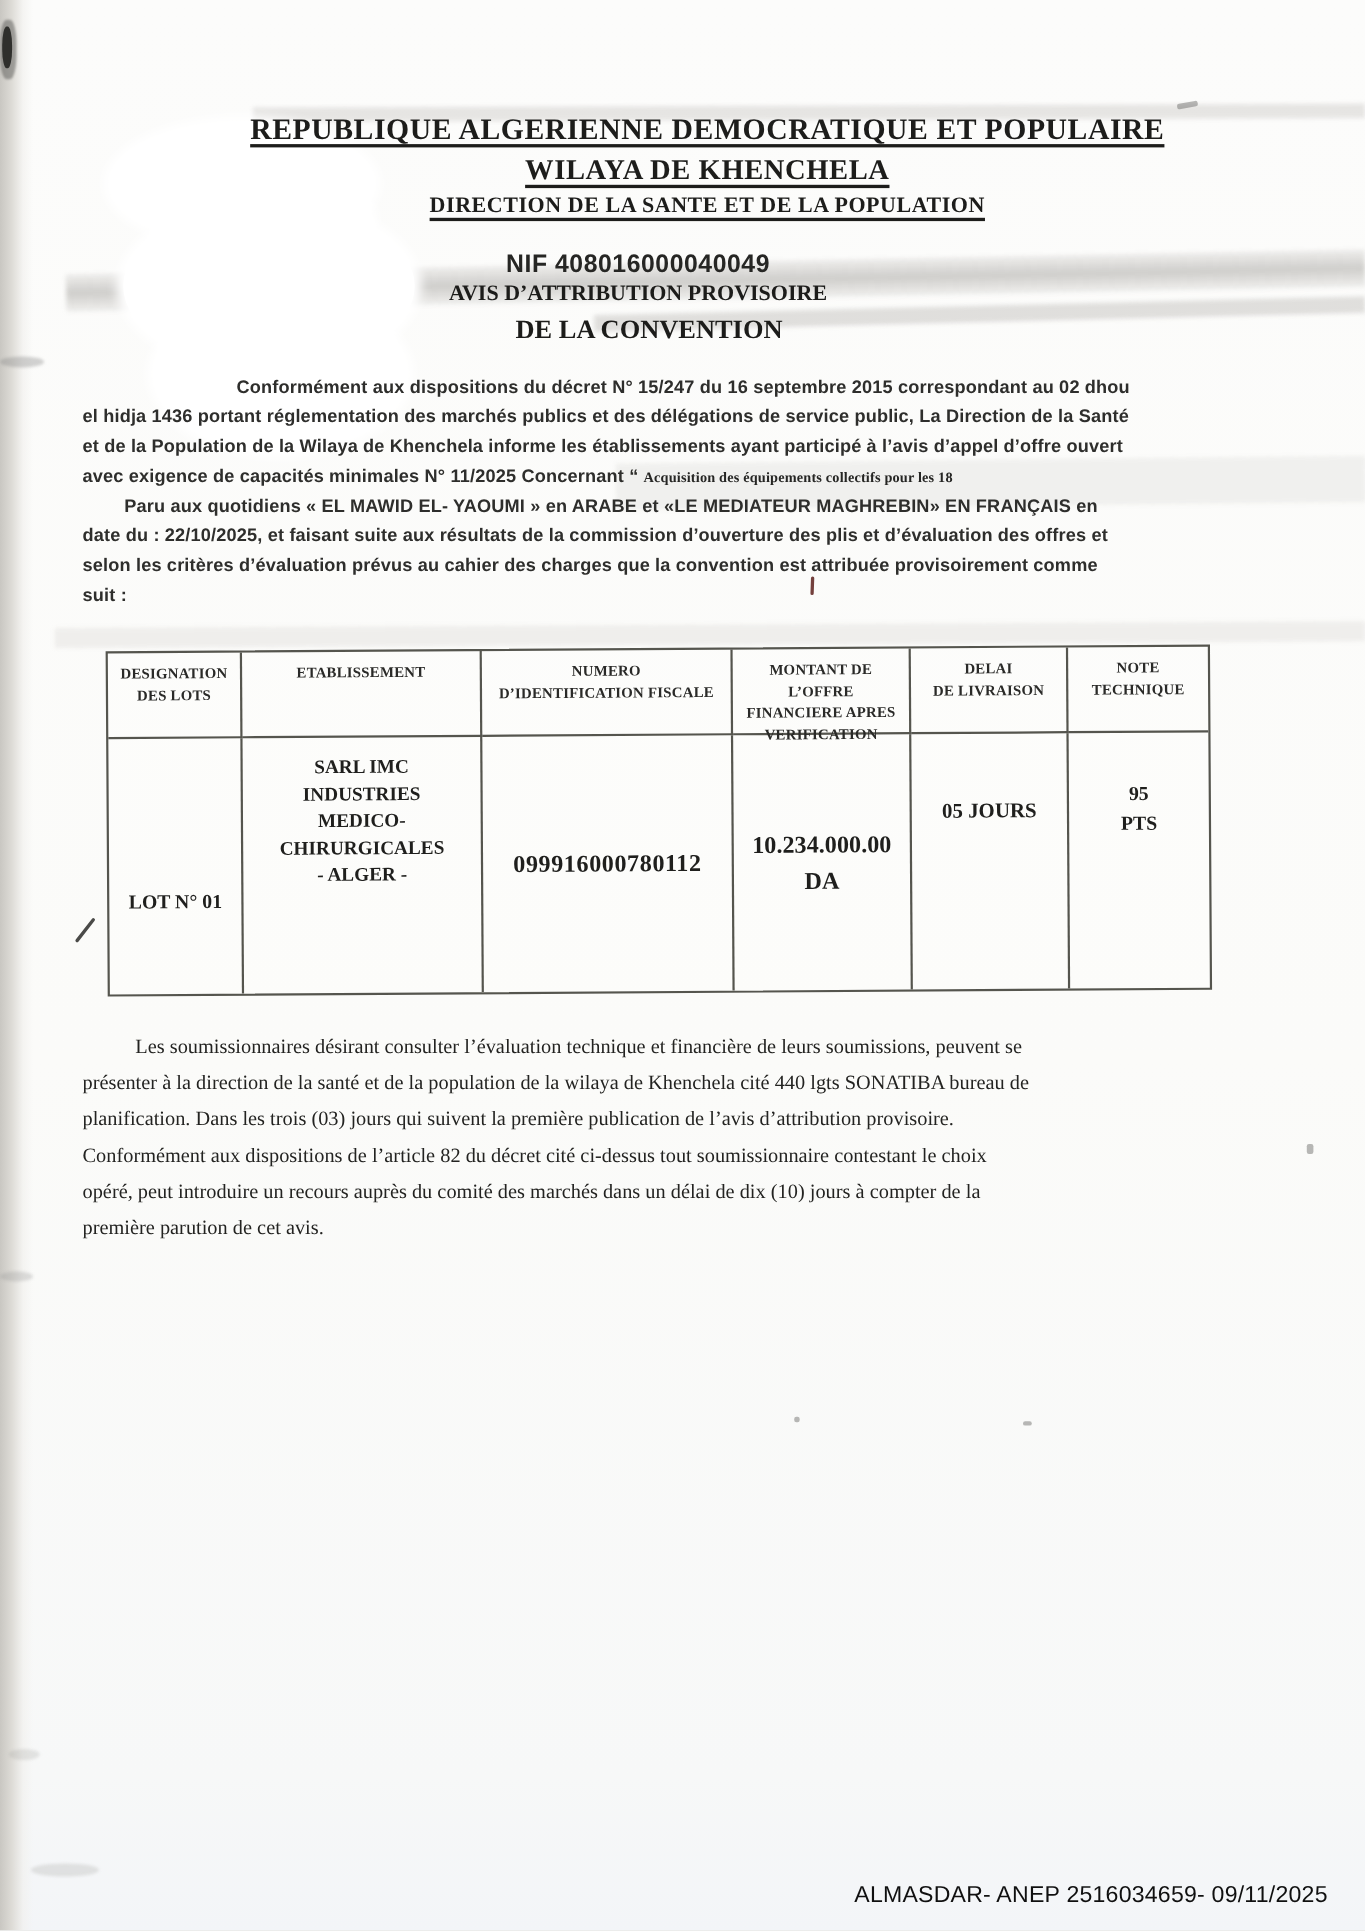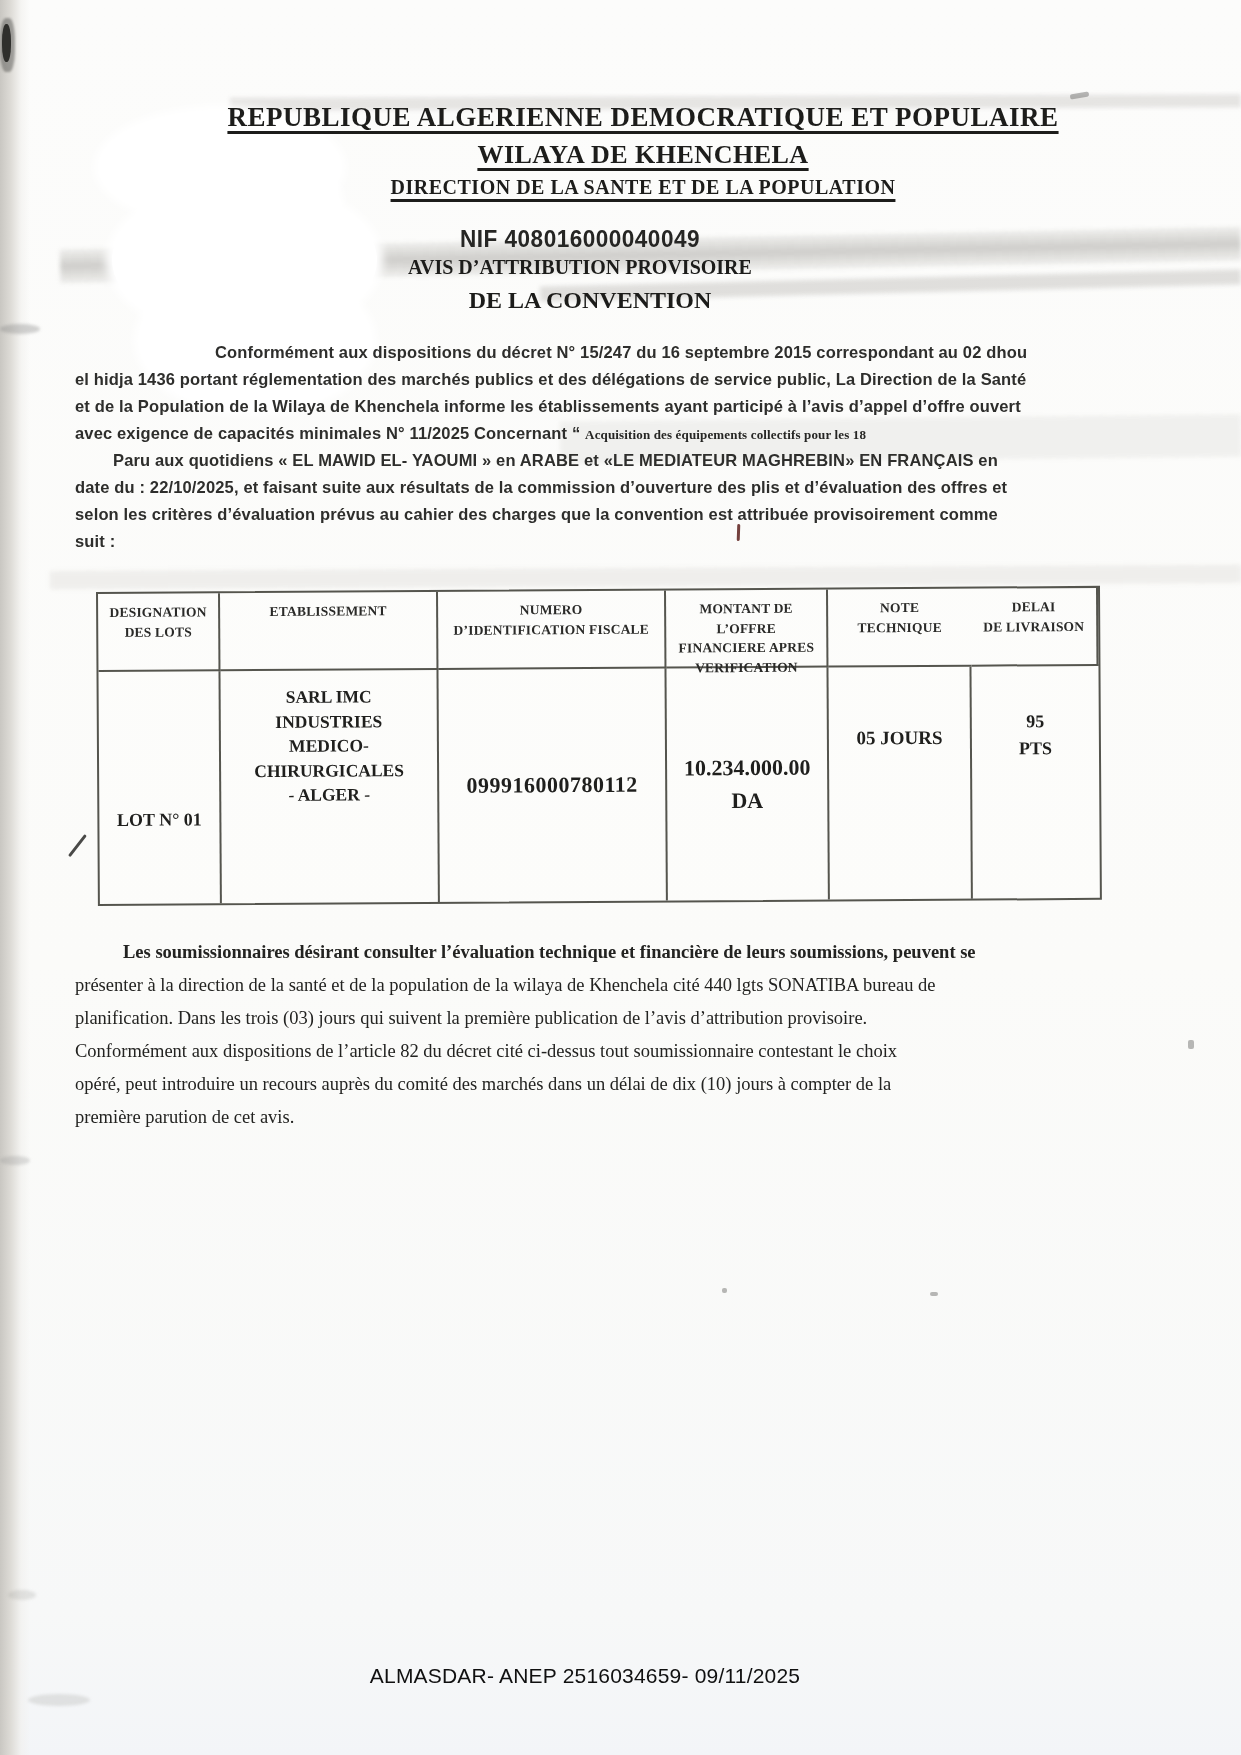--- a/index.html
+++ b/index.html
@@ -58,41 +58,41 @@
   .para1{position:absolute;left:75px;top:339px;width:1166px;
     font-family:"Liberation Sans",sans-serif;font-weight:bold;font-size:16.5px;color:#2e2e2c;letter-spacing:.15px;}
   .para1 .ln{height:27px;line-height:27px;white-space:nowrap;overflow:hidden;}
   .ind140{text-indent:140px;}
   .ind38{text-indent:38px;}
   .serif-seg{font-family:"Liberation Serif",serif;font-size:13px;color:#262624;}
   .para1 .ln.serifline{font-family:"Liberation Serif",serif;font-size:17.5px;color:#262624;}
   .para2{position:absolute;left:75px;top:936px;width:1166px;
     font-family:"Liberation Serif",serif;font-weight:normal;font-size:18.5px;color:#232321;}
   .para2 .ln{height:33px;line-height:33px;white-space:nowrap;overflow:hidden;}
-  .ind48{text-indent:48px;font-weight:bold;}
+  .ind48{text-indent:48px;}
   
   .tbl{position:absolute;left:96px;top:592px;width:1000px;
     display:grid;grid-template-columns:122px 218px 228px 162px 143px 127px;
     border:2px solid #55554e;transform:rotate(-0.35deg);transform-origin:left top;
     background:rgba(255,255,255,0.25);}
   .cell{border-right:2px solid #55554e;box-sizing:border-box;display:flex;justify-content:center;
     white-space:pre-line;text-align:center;}
   .cell.last{border-right:none;}
   .th{height:78px;border-bottom:2px solid #55554e;align-items:flex-start;padding-top:9px;
     font-weight:bold;font-size:13.5px;line-height:1.45;color:#2a2a28;letter-spacing:.2px;}
   .td{height:232px;font-weight:bold;color:#1f1f1d;}
   .td-lot{align-items:flex-start;padding-top:138px;font-size:18px;}
   .td-etab{align-items:flex-start;padding-top:14px;font-size:17.5px;line-height:1.4;}
   .td-num{align-items:center;font-size:22px;letter-spacing:.5px;}
   .td-mnt{align-items:center;font-size:22px;line-height:1.5;}
   .td-del{align-items:flex-start;padding-top:60px;font-size:19px;}
   .td-note{align-items:flex-start;padding-top:42px;font-size:18px;line-height:1.5;}
   
-  .footer{position:absolute;left:0;top:1664px;width:1170px;text-align:center;
-    font-family:"Liberation Sans",sans-serif;font-size:21px;color:#101010;letter-spacing:.2px;}
+  .footer{position:absolute;left:0;top:1711px;width:1170px;text-align:right;
+    font-family:"Liberation Sans",sans-serif;font-size:21px;color:#101010;letter-spacing:.2px;padding-left:37px;}
 </style>
 </head>
 <body>
 
 <div class="page">
 
   <div class="left-strip"></div>
   <div class="streak s-top"></div>
   <div class="streak s-nif"></div>
   <div class="streak s-nif2"></div>
@@ -140,24 +140,24 @@
   <div class="tbl">
     <div class="cell th">DESIGNATION
 DES LOTS</div>
     <div class="cell th">ETABLISSEMENT</div>
     <div class="cell th">NUMERO
 D’IDENTIFICATION FISCALE</div>
     <div class="cell th">MONTANT DE
 L’OFFRE
 FINANCIERE APRES
 VERIFICATION</div>
+    <div class="cell th">DELAI
+DE LIVRAISON</div>
     <div class="cell th last">NOTE
 TECHNIQUE</div>
-    <div class="cell th">DELAI
-DE LIVRAISON</div>
 
     <div class="cell td td-lot">LOT N° 01</div>
     <div class="cell td td-etab">SARL IMC
 INDUSTRIES
 MEDICO-
 CHIRURGICALES
 - ALGER -</div>
     <div class="cell td td-num">099916000780112</div>
     <div class="cell td td-mnt">10.234.000.00
 DA</div>

